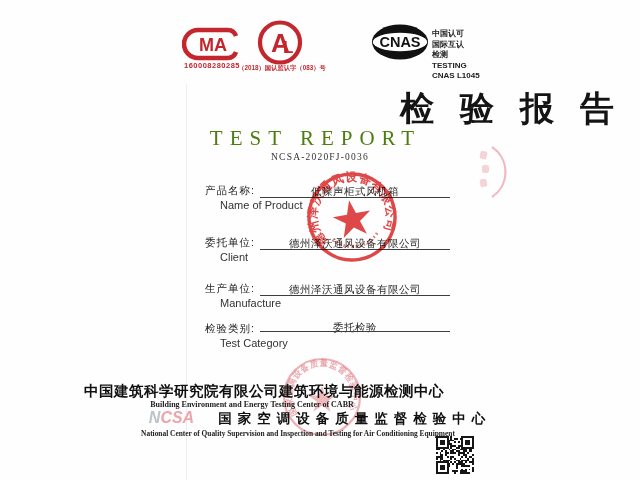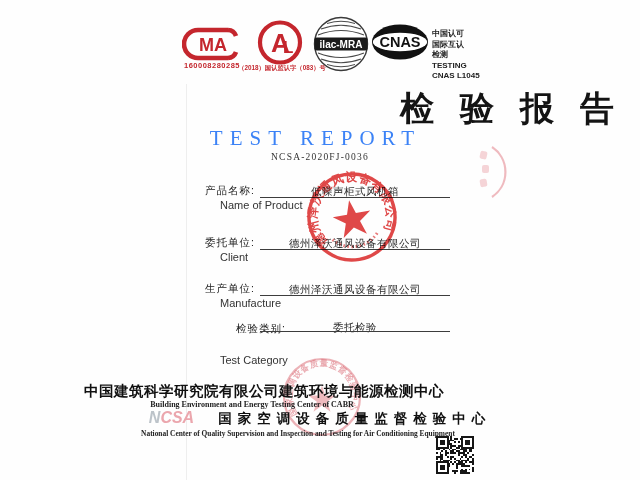--- a/index.html
+++ b/index.html
@@ -11,21 +11,21 @@
   
   .cma-num{left:174px;top:61px;width:76px;text-align:center;font-size:7.5px;color:#c4262d;
            letter-spacing:.5px;font-weight:700;}
   .cal-cap{left:232px;top:64px;width:100px;text-align:center;font-size:6.3px;color:#c4262d;font-weight:700;}
   .accred{left:432px;top:17px;line-height:10.5px;font-size:8px;font-weight:700;color:#222;margin-top:12px;}
   .accred div{white-space:nowrap;}
   
   .title-cn{left:0;top:86px;width:640px;text-align:right;font-size:34px;font-weight:700;
             letter-spacing:26px;text-indent:26px;color:#141414;}
   .title-en{left:0;top:126px;width:624px;text-align:center;font-family:"Liberation Serif",serif;
-            font-size:21px;letter-spacing:7px;text-indent:7px;color:#3b82f6;}
+            font-size:21px;letter-spacing:7px;text-indent:7px;color:#4d7c0f;}
   .report-no{left:0;top:152px;width:640px;text-align:center;font-family:"Liberation Serif",serif;
              font-size:9.5px;letter-spacing:1.2px;color:#333;}
   
   .lbl-cn{left:205px;width:80px;font-size:10.5px;letter-spacing:1px;color:#222;}
   .lbl-en{left:220px;width:110px;font-size:11px;color:#333;}
   .fline{left:260px;width:190px;height:1px;background:#3d3d3d;}
   .fval{left:260px;width:190px;text-align:center;font-size:10.5px;color:#2a2a2a;letter-spacing:.5px;}
   
   .org-cn{left:0;top:382px;width:528px;text-align:center;font-size:14.5px;font-weight:700;
           letter-spacing:.5px;color:#101010;}
@@ -60,33 +60,20 @@
 
   <div class="abs" style="left:256px;top:19px;width:48px;height:48px;">
     <svg width="48" height="48" viewBox="0 0 48 48">
       <circle cx="24" cy="23.5" r="20" fill="none" stroke="#c4262d" stroke-width="4.2"></circle>
       <text x="15" y="33" font-size="26" font-weight="bold" fill="#c4262d" font-family="Liberation Sans, sans-serif">A</text>
       <text x="27" y="34" font-size="17" font-weight="bold" fill="#c4262d" font-family="Liberation Sans, sans-serif">L</text>
     </svg>
   </div>
   <div class="abs cal-cap">（2018）国认监认字（083）号</div>
 
-  <div class="abs" style="left:313px;top:16px;width:56px;height:56px;">
-    <svg width="56" height="56" viewBox="0 0 56 56">
-      <circle cx="28" cy="28" r="26.5" fill="#ffffff" stroke="#3a3a3a" stroke-width="1.4"></circle>
-      <path d="M 5,19 Q 28,10 51,19" fill="none" stroke="#4a4a4a" stroke-width="1.1"></path>
-      <path d="M 8,13 Q 28,5.5 48,13" fill="none" stroke="#4a4a4a" stroke-width="1.1"></path>
-      <path d="M 14,7.5 Q 28,3 42,7.5" fill="none" stroke="#4a4a4a" stroke-width="1"></path>
-      <path d="M 5,37 Q 28,46 51,37" fill="none" stroke="#4a4a4a" stroke-width="1.1"></path>
-      <path d="M 8,43 Q 28,50.5 48,43" fill="none" stroke="#4a4a4a" stroke-width="1.1"></path>
-      <path d="M 14,48.5 Q 28,53 42,48.5" fill="none" stroke="#4a4a4a" stroke-width="1"></path>
-      <rect x="1.5" y="21.5" width="53" height="13" rx="2" fill="#1a1a1a"></rect>
-      <text x="28" y="31.5" text-anchor="middle" font-size="10" font-weight="bold" fill="#ffffff" font-family="Liberation Sans, sans-serif">ilac-MRA</text>
-    </svg>
-  </div>
 
   <div class="abs" style="left:371px;top:23px;width:58px;height:38px;">
     <svg width="58" height="38" viewBox="0 0 58 38">
       <ellipse cx="29" cy="19" rx="28" ry="17.5" fill="#111111"></ellipse>
       <ellipse cx="29" cy="19" rx="27.2" ry="9.2" fill="#ffffff"></ellipse>
       <text x="29" y="24" text-anchor="middle" font-size="14.5" font-weight="bold" fill="#111111" font-family="Liberation Sans, sans-serif">CNAS</text>
     </svg>
   </div>
 
   <div class="abs accred">
@@ -109,22 +96,22 @@
   <div class="abs lbl-cn" style="top:236px;">委托单位:</div>
   <div class="abs lbl-en" style="top:251px;">Client</div>
   <div class="abs fval" style="top:237px;">德州泽沃通风设备有限公司</div>
   <div class="abs fline" style="top:249px;"></div>
 
   <div class="abs lbl-cn" style="top:282px;">生产单位:</div>
   <div class="abs lbl-en" style="top:297px;">Manufacture</div>
   <div class="abs fval" style="top:283px;">德州泽沃通风设备有限公司</div>
   <div class="abs fline" style="top:295px;"></div>
 
-  <div class="abs lbl-cn" style="top:322px;margin-left:31px;">检验类别:</div>
-  <div class="abs lbl-en" style="top:337px;margin-top:17px;">Test Category</div>
+  <div class="abs lbl-cn" style="top:322px;">检验类别:</div>
+  <div class="abs lbl-en" style="top:337px;">Test Category</div>
   <div class="abs fval" style="top:321px;">委托检验</div>
   <div class="abs fline" style="top:331px;"></div>
 
   <div class="abs seal" style="left:302px;top:167px;width:100px;height:100px;opacity:.9;">
     <svg width="100" height="100" viewBox="0 0 100 100">
       <g transform="rotate(-10 50 50)">
         <circle cx="50" cy="50" r="43" fill="none" stroke="#dd3434" stroke-width="3.4"></circle>
         <polygon transform="translate(50,53)" fill="#dd3434" points="0,-20 4.5,-6.2 19,-6.2 7.2,2.3 11.8,16.2 0,7.6 -11.8,16.2 -7.2,2.3 -19,-6.2 -4.5,-6.2"></polygon>
         <defs>
             <path id="sealArc" d="M 22,70 A 35,35 0 1 1 78,70" fill="none"></path>

